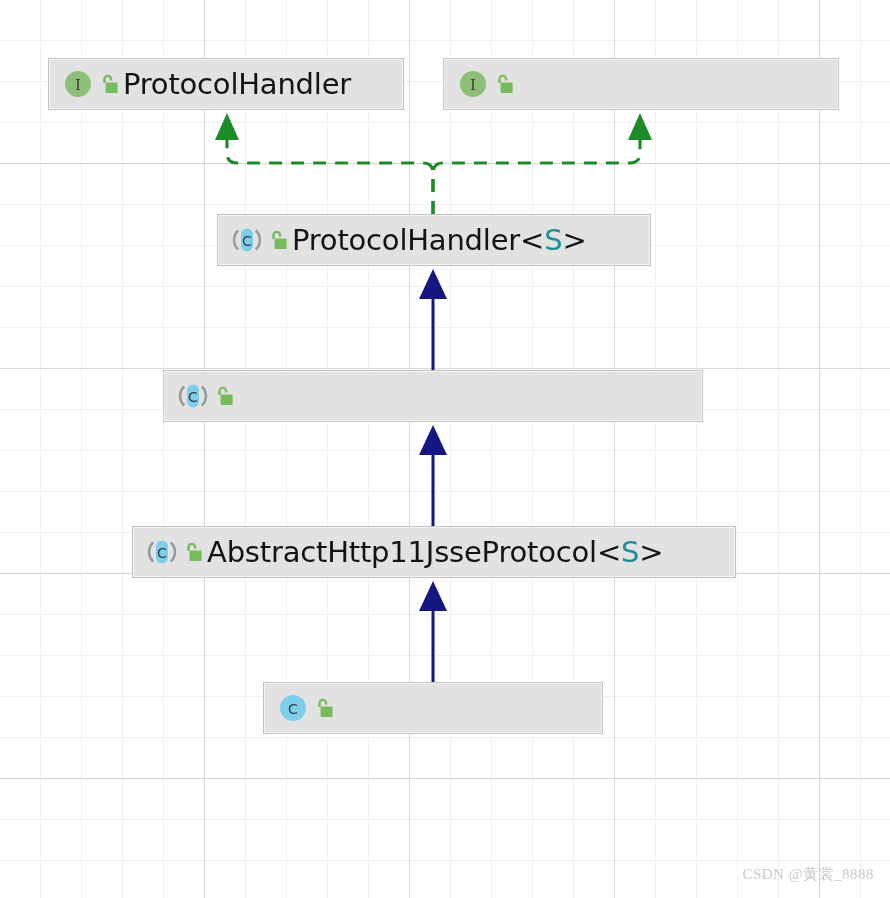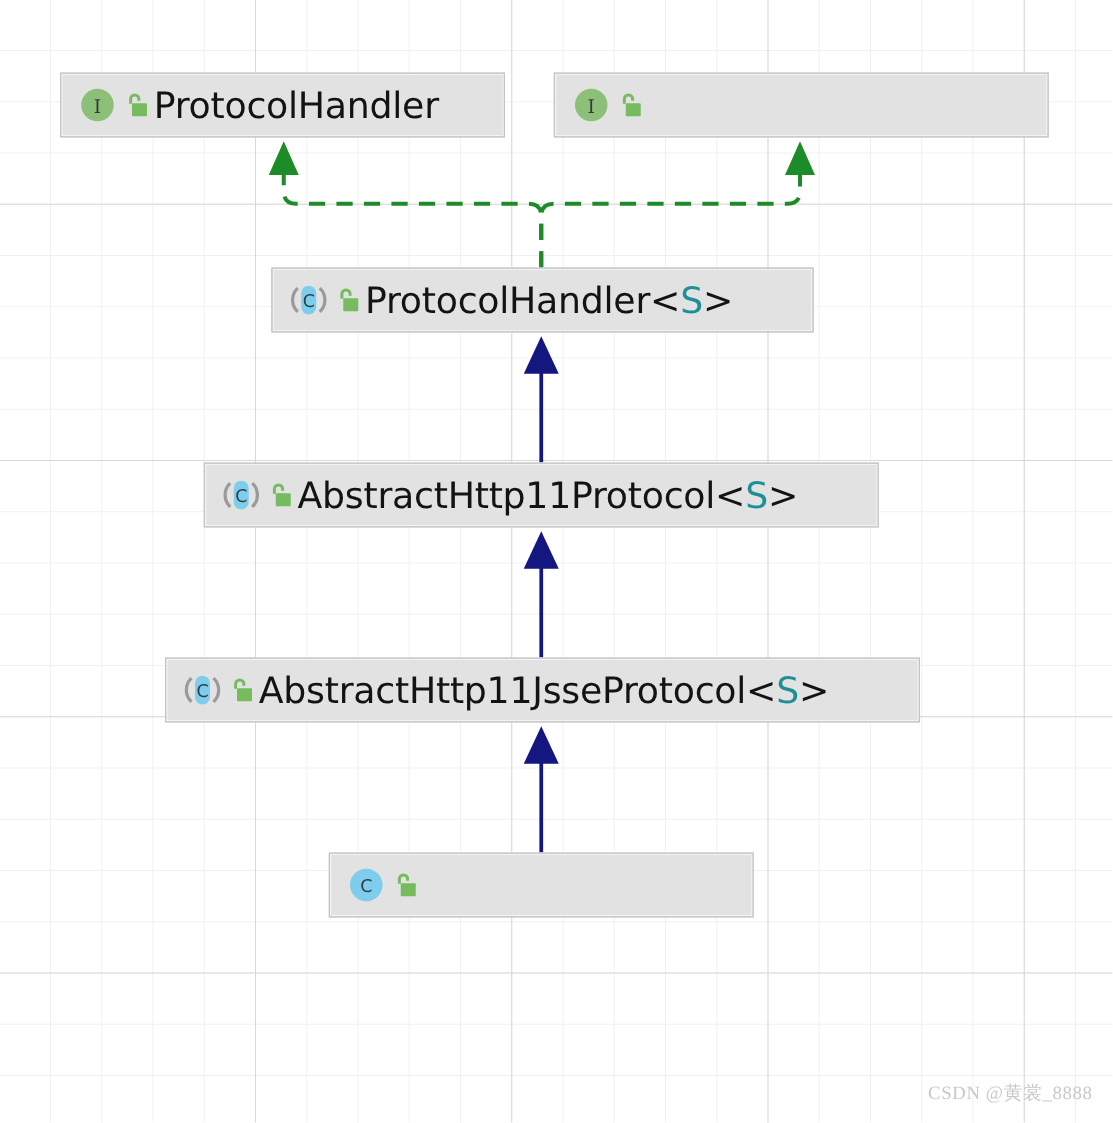--- a/index.html
+++ b/index.html
@@ -194,21 +194,20 @@
           <text x="15" y="20.5" text-anchor="middle" font-size="14" font-family="DejaVu Sans, Liberation Sans, sans-serif" fill="#2c3e46">C</text>
         </svg>
       </span>
       <span class="lock-icon">
         <svg width="19" height="21" viewBox="0 0 19 21">
           <path d="M4.5 9 V5.2 A3.3 3.3 0 0 1 11.1 5.2 V6.6" fill="none" stroke="#77bb5f" stroke-width="2.4"></path>
           <rect x="5.6" y="8.6" width="12" height="10.4" rx="0.8" fill="#77bb5f"></rect>
         </svg>
       </span>
     </span>
-    <span class="node-label"><span>AbstractHttp11Protocol</span><span class="angle">&lt;</span><span class="generic">S</span><span class="angle">&gt;</span></span>
   </div>
 
   <div class="node" style="left:132px; top:526px; width:604px; height:52px;">
     <span class="icon-group">
       <span class="type-icon">
         <svg width="30" height="30" viewBox="0 0 30 30">
           <path d="M6.2 5.5 A13 13 0 0 0 6.2 24.5" fill="none" stroke="#9a9a9a" stroke-width="2.6"></path>
           <path d="M23.8 5.5 A13 13 0 0 1 23.8 24.5" fill="none" stroke="#9a9a9a" stroke-width="2.6"></path>
           <rect x="9" y="3.5" width="12" height="23" rx="6" fill="#7fcdec"></rect>
           <text x="15" y="20.5" text-anchor="middle" font-size="14" font-family="DejaVu Sans, Liberation Sans, sans-serif" fill="#2c3e46">C</text>

